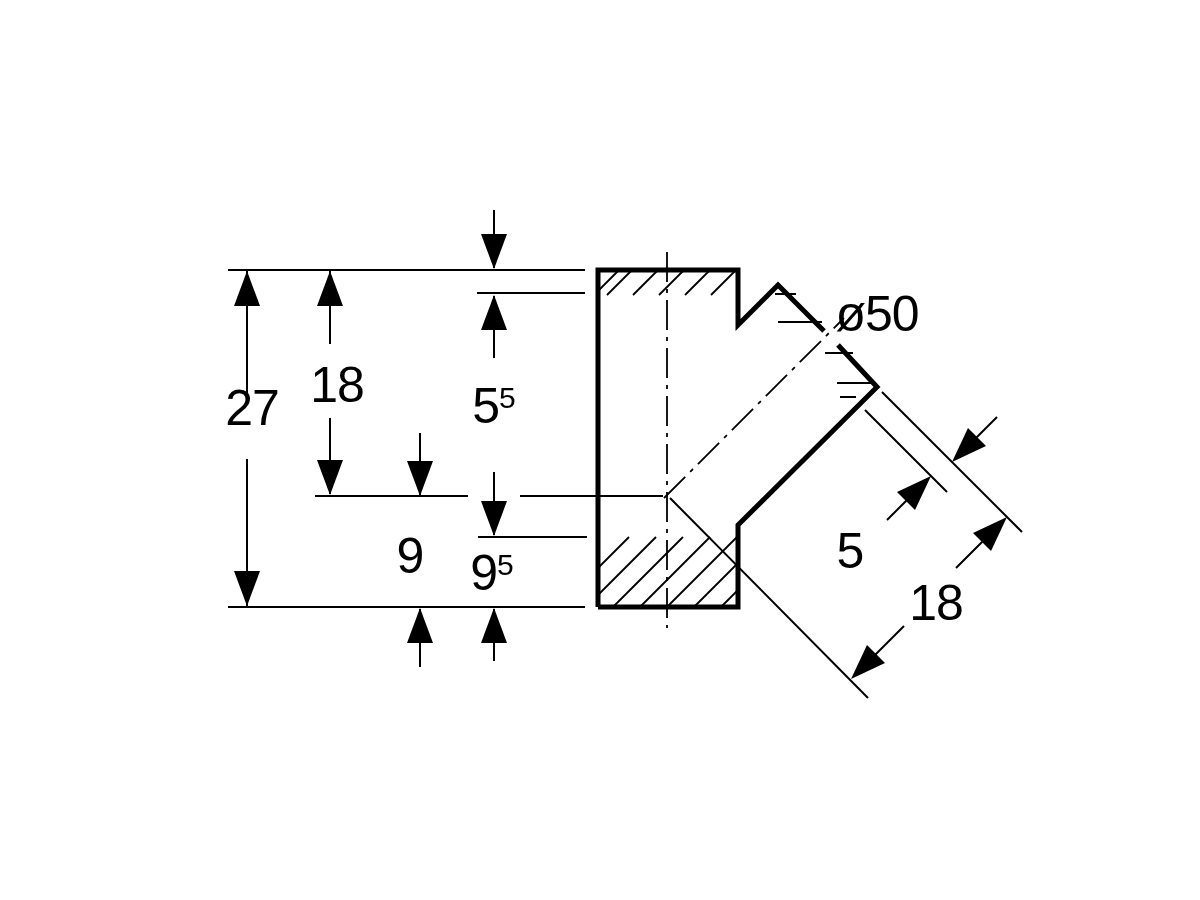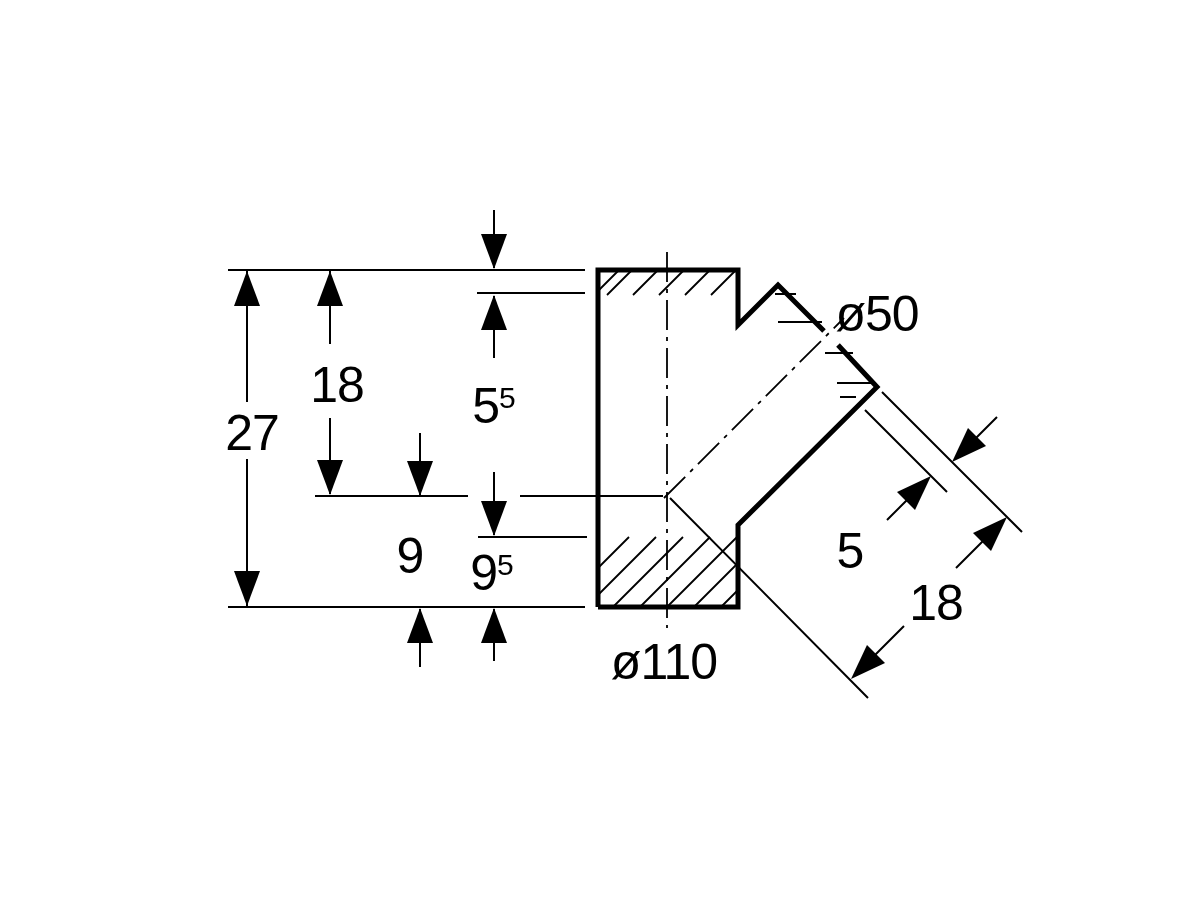--- a/index.html
+++ b/index.html
@@ -61,31 +61,30 @@
       <polygon points="494,269 481,234 507,234" class="arrowhead"></polygon>
       <polygon points="494,295 481,330 507,330" class="arrowhead"></polygon>
       <polygon points="494,536 481,501 507,501" class="arrowhead"></polygon>
       <polygon points="494,608 481,643 507,643" class="arrowhead"></polygon>
       <polygon points="952,462 986,446 968,428" class="arrowhead"></polygon>
       <polygon points="931,476 915,510 897,492" class="arrowhead"></polygon>
       <polygon points="1007,517 991,551 973,533" class="arrowhead"></polygon>
       <polygon points="851,679 885,663 867,645" class="arrowhead"></polygon>
     </svg>
 
-  <div class="dim-label" style="left:252px;top:433px">27</div>
+  <div class="dim-label" style="left:252px;top:408px">27</div>
 
   <div class="dim-label" style="left:337px;top:385px">18</div>
 
   <div class="dim-label" style="left:410px;top:556px">9</div>
 
   <div class="dim-label" style="left:494px;top:406px"><span>5</span><span class="sup">5</span></div>
 
   <div class="dim-label" style="left:492px;top:573px"><span>9</span><span class="sup">5</span></div>
 
-  <div class="dim-label" style="left:664px;top:662px">ø110</div>
 
   <div class="dim-label" style="left:877px;top:314px">ø50</div>
 
   <div class="dim-label" style="left:850px;top:551px">5</div>
 
   <div class="dim-label" style="left:936px;top:603px">18</div>
 
 </div>
 
 </body></html>

